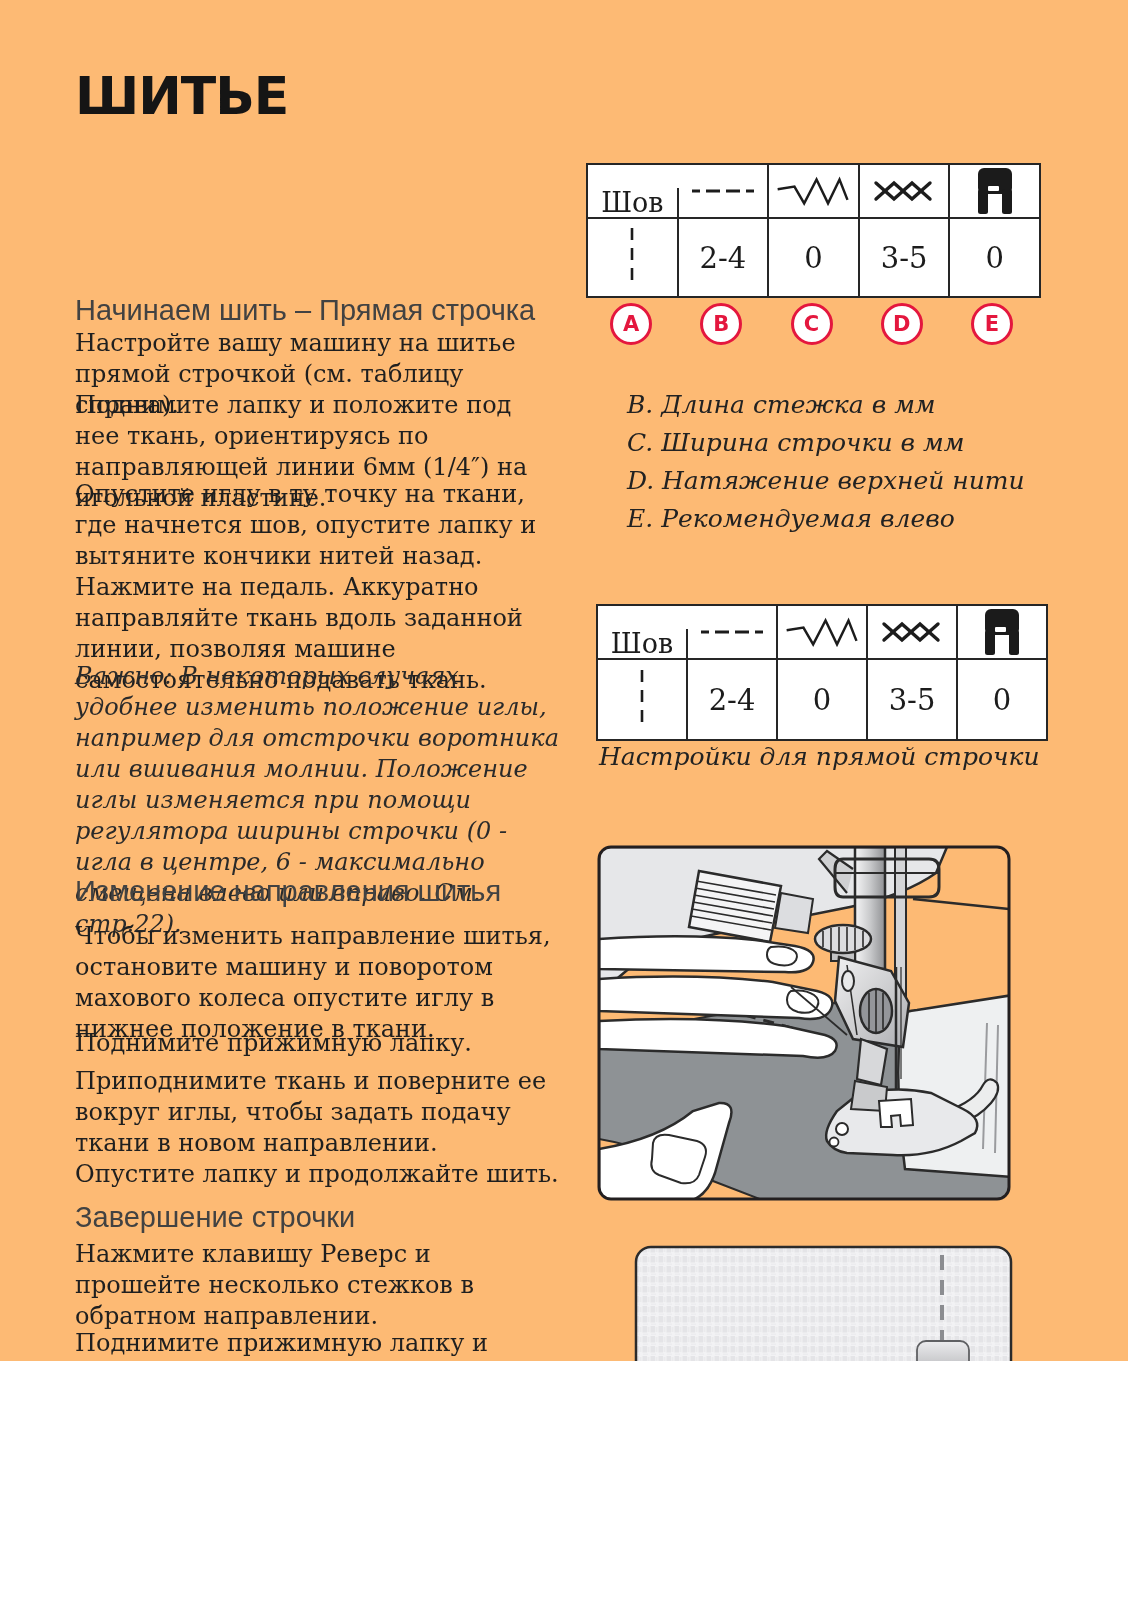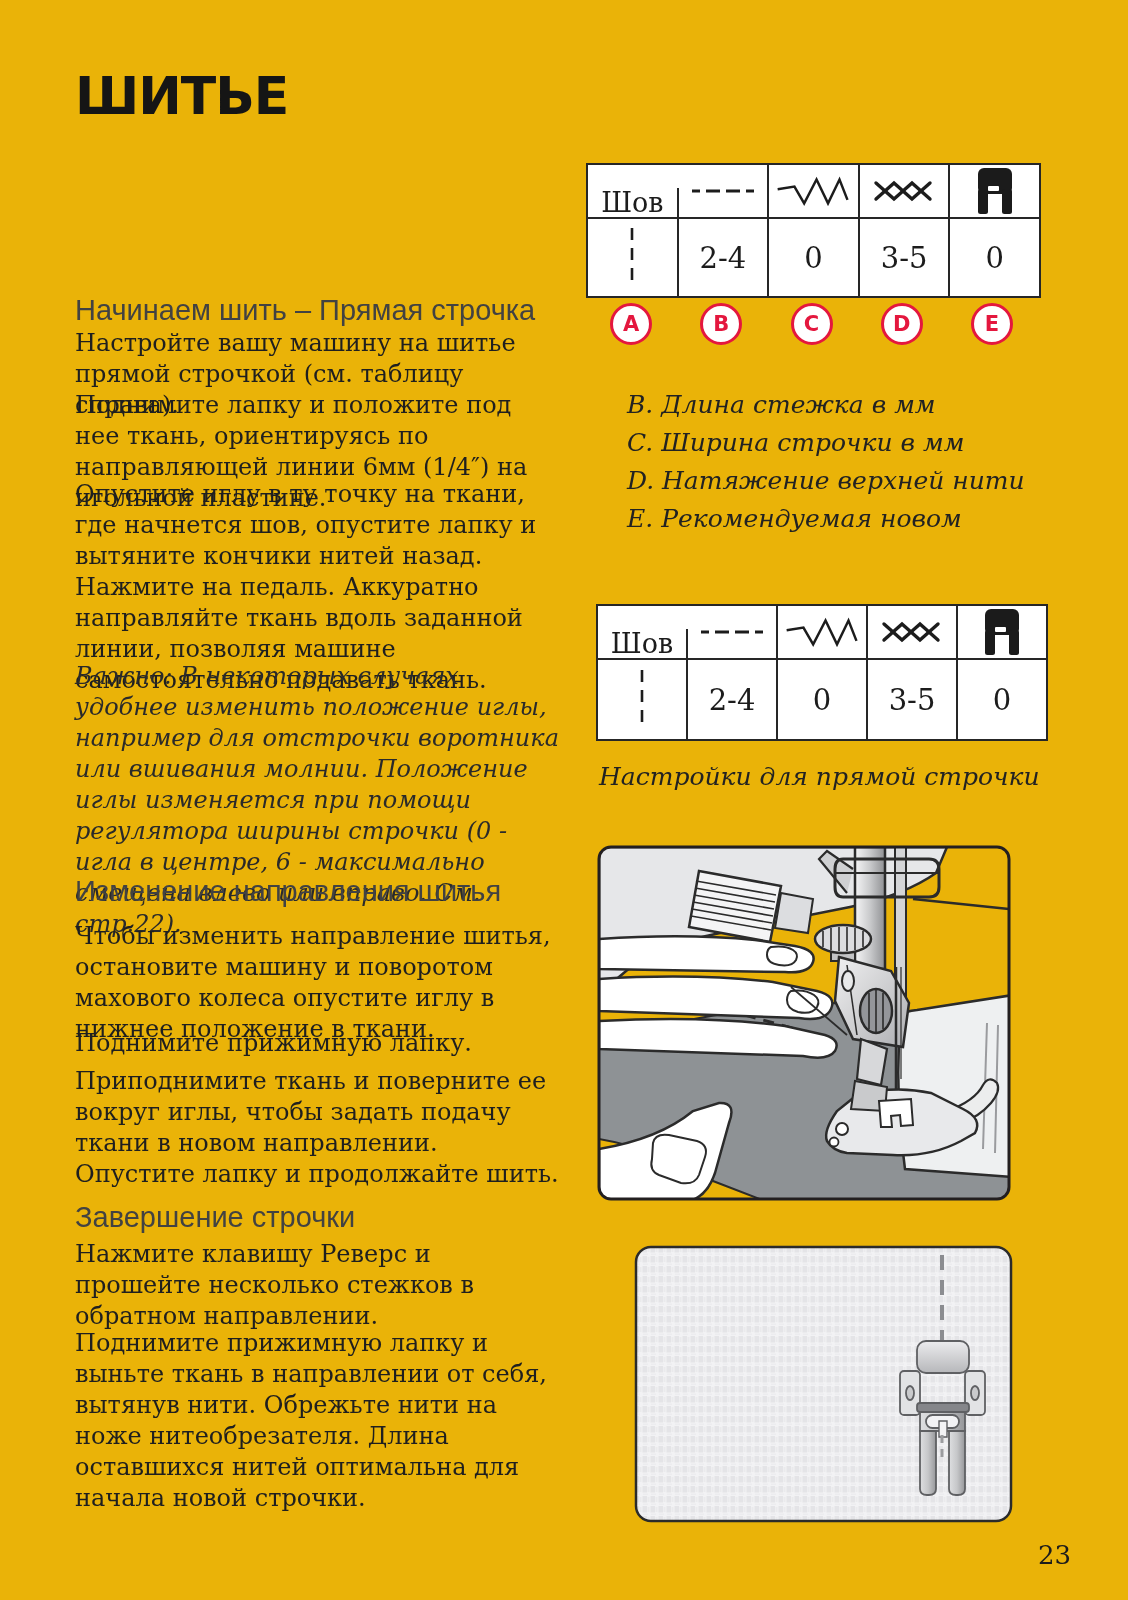--- a/index.html
+++ b/index.html
@@ -1,16 +1,16 @@
 <!DOCTYPE html>
 <html style="--accent: #e4173e;"><head>
 <meta charset="utf-8">
 <style>
   html,body{margin:0;padding:0;background:#ffffff;}
-  .page{position:relative;width:1128px;height:1600px;background:#eab308;overflow:hidden;
+  .page{position:relative;width:1128px;height:1361px;background:#fdba74;overflow:hidden;
         font-family:"DejaVu Serif",serif;color:#1f1f1f;}
   .abs{position:absolute;}
 
   
   .doc-title{font-family:"DejaVu Sans",sans-serif;font-weight:bold;font-size:52px;
              letter-spacing:-1px;color:#151515;line-height:1;}
   .h2{font-family:"Liberation Sans","DejaVu Sans",sans-serif;font-weight:400;
       font-size:29px;color:#424242;line-height:1.1;white-space:nowrap;}
   .body-p{width:488px;font-size:24px;line-height:31px;color:#1f1f1f;}
   .note{font-style:italic;color:#2a2a2a;}
@@ -31,21 +31,21 @@
   
   .markers{position:absolute;display:flex;}
   .mcell{flex:1;display:flex;justify-content:center;}
   .circle{width:36px;height:36px;border:3px solid var(--accent,#e4173e);border-radius:50%;
           display:flex;align-items:center;justify-content:center;
           font-family:"DejaVu Sans",sans-serif;font-weight:bold;font-size:21px;
           color:var(--accent,#e4173e);background:#fff;}
 
   
   .legend-item{font-style:italic;font-size:25px;line-height:38px;color:#222;}
-  .caption{font-style:italic;font-size:25px;color:#222;margin-top:20px;}
+  .caption{font-style:italic;font-size:25px;color:#222;}
   .page-num{font-size:26px;color:#1c1c1c;}
 
   .illus{position:absolute;}
   svg{display:block;}
 </style>
 </head>
 <body>
 
 <div class="page">
 
@@ -123,21 +123,21 @@
       </div>
     <div class="mcell">
         <div class="circle">E</div>
       </div>
   </div>
 
   <div class="abs" style="left:627px;top:386px;">
     <div class="legend-item">B. Длина стежка в мм</div>
     <div class="legend-item">C. Ширина строчки в мм</div>
     <div class="legend-item">D. Натяжение верхней нити</div>
-    <div class="legend-item">E. Рекомендуемая новом</div>
+    <div class="legend-item">E. Рекомендуемая влево</div>
   </div>
 
   <div class="stitch-table t2" style="left:596px;top:604px;width:448px;">
     <div class="tr th">
       <div class="td shov">Шов</div>
       <div class="td">
         <svg width="66" height="12" viewBox="0 0 66 12">
             <path d="M2,6 H10 M16,6 H30 M36,6 H50 M56,6 H64" stroke="#1c1c1c" stroke-width="3" fill="none"></path>
           </svg>
       </div>

